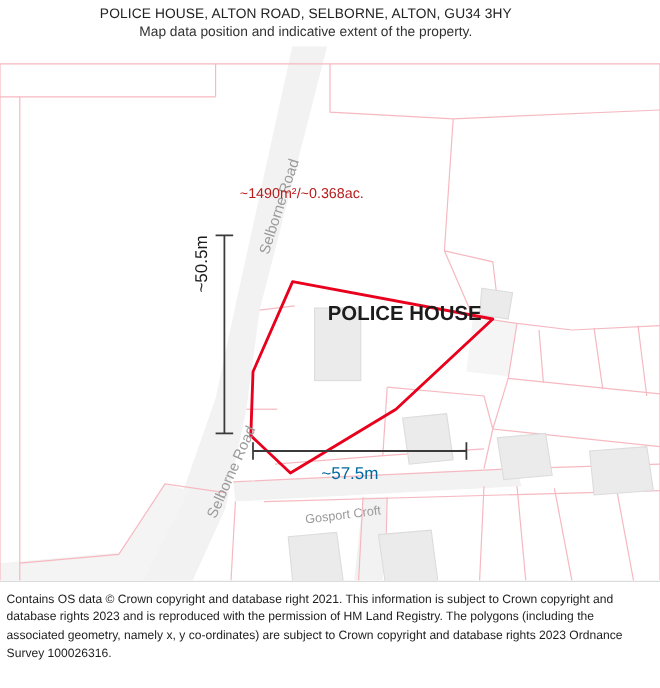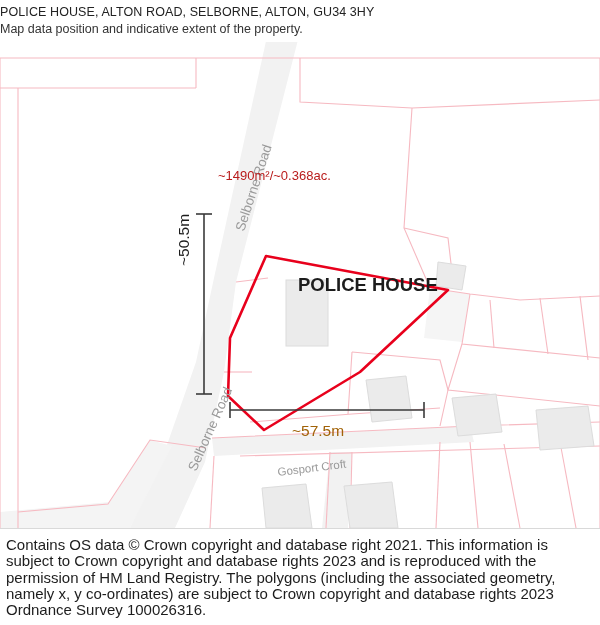--- a/index.html
+++ b/index.html
@@ -19,20 +19,21 @@
     width: 600px;
     height: 625px;
   }
   
   .header {
     position: absolute;
     top: 0;
     left: 0;
     width: 556px;
     height: 42px;
+    text-align: center;
     padding-top: 4px;
     box-sizing: border-box;
   }
   .header-title {
     font-size: 12.5px;
     line-height: 17px;
     color: #222222;
     letter-spacing: 0.1px;
   }
   .header-sub {
@@ -70,21 +71,21 @@
     left: 298px;
     top: 232px;
     font-size: 18.5px;
     color: #1c1c1c;
     font-weight: bold;
   }
   .dim-h-label {
     left: 292px;
     top: 380px;
     font-size: 15.5px;
-    color: #a16207;
+    color: #0369a1;
     text-align: center;
   }
   .dim-v-label {
     left: 175px;
     top: 224px;
     font-size: 15.5px;
     color: #1c1c1c;
     transform: rotate(-90deg);
     transform-origin: left top;
   }
@@ -94,21 +95,21 @@
     top: 528px;
     left: 0;
     width: 600px;
     height: 97px;
     box-sizing: border-box;
     padding: 8px 6px 0 6px;
     border-top: 1px solid #d9d9d9;
     background: #ffffff;
   }
   .footer-text {
-    font-size: 15px;
+    font-size: 11px;
     line-height: 16.3px;
     color: #1d1d1d;
   }
 </style>
 </head>
 <body>
 
 <div class="page">
 
   <div class="header">

